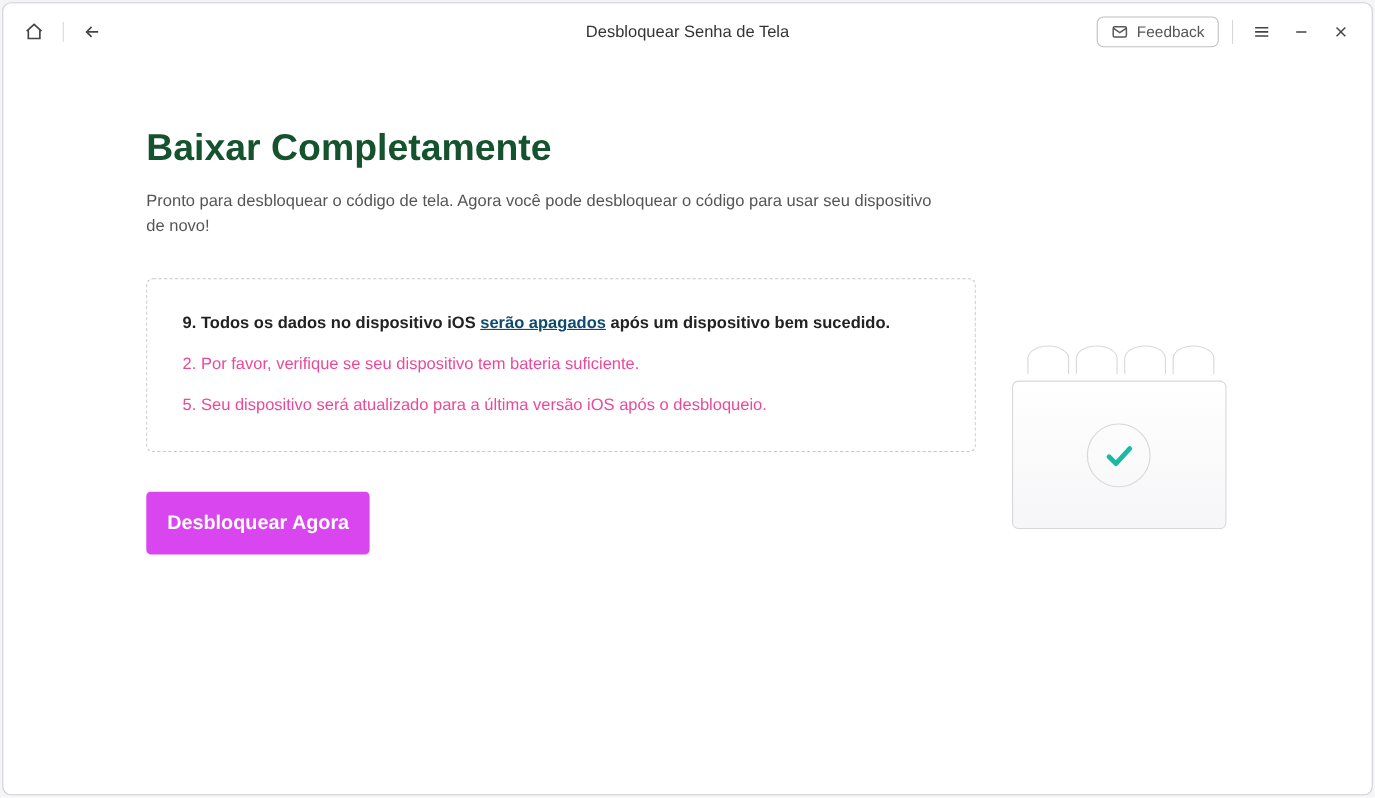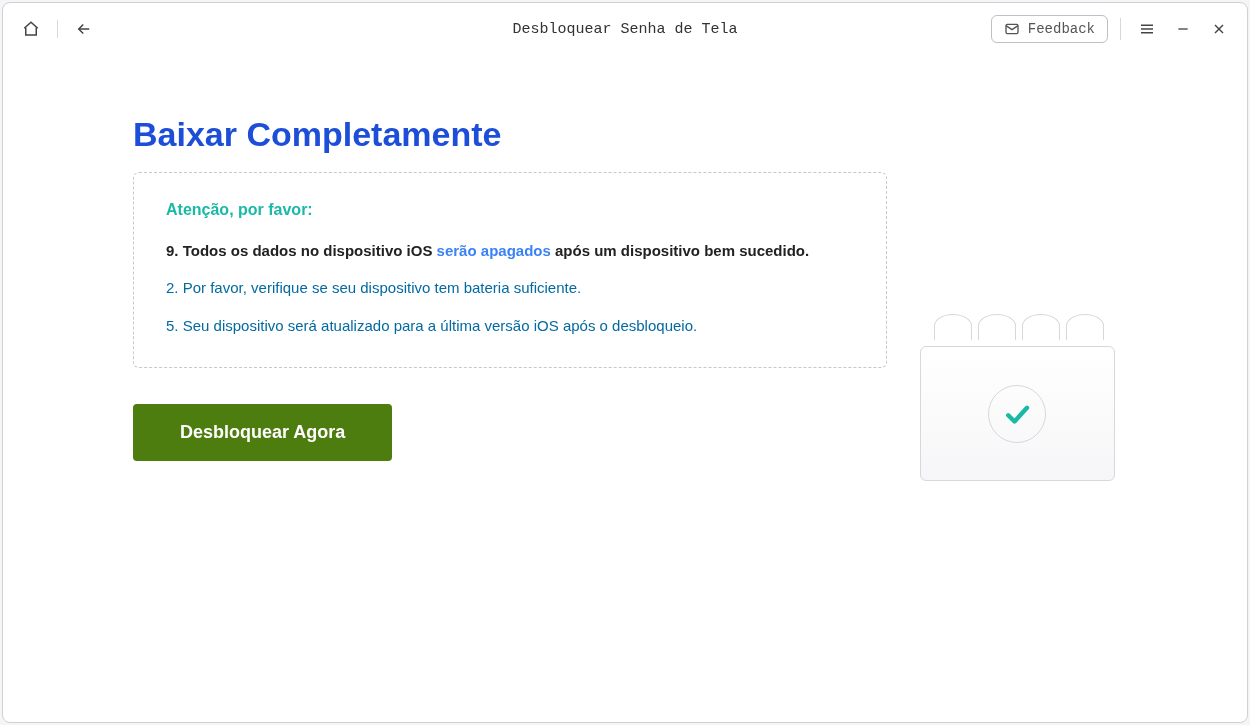--- a/index.html
+++ b/index.html
@@ -19,21 +19,20 @@
     margin: 2px;
     display: flex;
     flex-direction: column;
   }
   .titlebar {
     height: 52px;
     display: flex;
     align-items: center;
     padding: 0 14px;
     position: relative;
-    font-family: Liberation Mono, monospace;
   }
   .tb-left { display: flex; align-items: center; gap: 6px; }
   .icon-btn {
     width: 28px; height: 28px;
     display: flex; align-items: center; justify-content: center;
     cursor: pointer;
     color: #444;
   }
   .tb-divider {
     width: 1px; height: 18px; background: #d8d8dc; margin: 0 6px;
@@ -75,21 +74,21 @@
   }
   .right-col {
     width: 260px;
     display: flex;
     align-items: center;
     justify-content: center;
   }
   .page-heading {
     font-size: 34px;
     font-weight: 700;
-    color: #1d4ed8;
+    color: #14532d;
     margin-bottom: 18px;
   }
   .page-subtitle {
     font-size: 15px;
     color: #555;
     line-height: 1.5;
     margin-bottom: 36px;
     max-width: 720px;
   }
   .notice-box {
@@ -100,32 +99,32 @@
     max-width: 760px;
   }
   .notice-title {
     color: #1ab9a5;
     font-weight: 600;
     font-size: 16px;
     margin-bottom: 20px;
   }
   .notice-item {
     font-size: 15px;
-    color: #0369a1;
+    color: #ec4899;
     line-height: 1.55;
     margin-bottom: 14px;
   }
   .notice-item:last-child { margin-bottom: 0; }
   .notice-item.bold { font-weight: 600; color: #222; }
-  .highlight { color: #3b82f6; font-weight: 600; }
+  .highlight { color: #0c4a6e; font-weight: 600; text-decoration: underline; }
   .primary-btn {
-    background: #4d7c0f;
+    background: #d946ef;
     color: #fff;
     border: none;
-    padding: 18px 47px;
+    padding: 18px 19px;
     font-size: 18px;
     font-weight: 600;
     border-radius: 4px;
     cursor: pointer;
     text-align: right;
   }
   
   .block-illust { position: relative; width: 195px; height: 185px; }
   .block-body {
     position: absolute;
@@ -214,23 +213,23 @@
             <line x1="6" y1="6" x2="18" y2="18"></line>
             <line x1="6" y1="18" x2="18" y2="6"></line>
           </svg>
       </div>
     </div>
   </div>
 
   <div class="content">
     <div class="left-col">
       <h1 class="page-heading">Baixar Completamente</h1>
+      <p class="page-subtitle">Pronto para desbloquear o código de tela. Agora você pode desbloquear o código para usar seu dispositivo de novo!</p>
 
       <div class="notice-box">
-        <div class="notice-title">Atenção, por favor:</div>
 
         <div class="notice-item bold">
           <span>9. Todos os dados no dispositivo iOS </span><span class="highlight">serão apagados</span><span> após um dispositivo bem sucedido.</span>
         </div>
         <div class="notice-item">2. Por favor, verifique se seu dispositivo tem bateria suficiente.</div>
         <div class="notice-item">5. Seu dispositivo será atualizado para a última versão iOS após o desbloqueio.</div>
       </div>
 
       <button class="primary-btn">Desbloquear Agora</button>
     </div>

